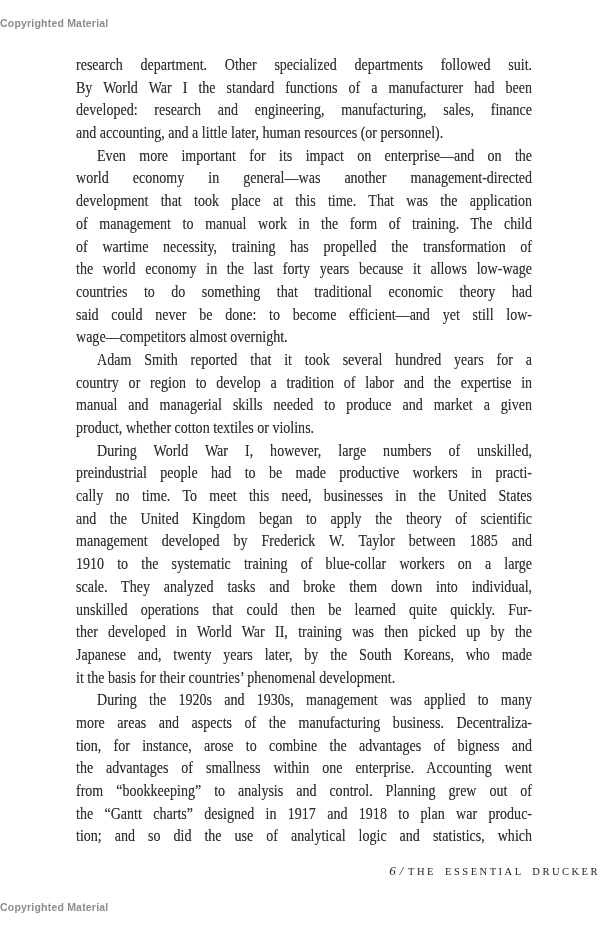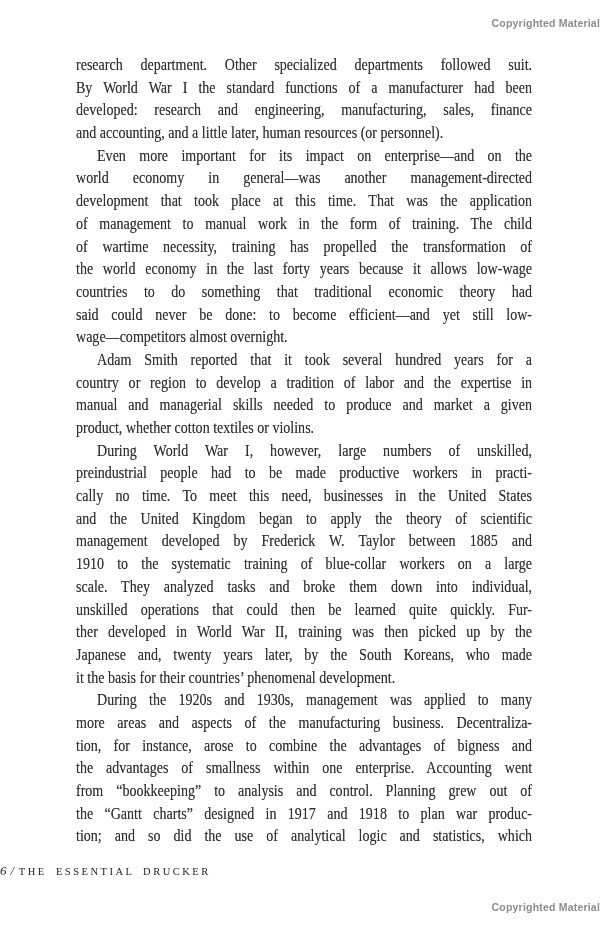--- a/index.html
+++ b/index.html
@@ -6,21 +6,21 @@
   html, body { margin: 0; padding: 0; }
   body {
     width: 600px; height: 935px;
     background: var(--page-background, #ffffff);
     position: relative;
     overflow: hidden;
     font-family: "Liberation Serif", serif;
   }
   .notice {
     position: absolute; left: 0; width: 600px;
-    text-align: right;
+    text-align: left;
     font-family: "Liberation Sans", sans-serif;
     font-weight: bold;
     font-size: 10.5px;
     line-height: 13px;
     letter-spacing: 0.2px;
     color: var(--notice-text, #8c8c8c);
   }
   .notice.top { top: 17px; }
   .notice.bottom { top: 901px; }
 
@@ -49,21 +49,21 @@
   .line.just::after {
     content: "";
     display: inline-block;
     width: 100%;
     height: 0;
   }
   .line.indent { padding-left: 24px; }
 
   .footer {
     position: absolute; left: 0; top: 862px; width: 600px;
-    text-align: left;
+    text-align: right;
     color: var(--footer-text, #242424);
     line-height: 15px;
   }
   .footer .pagenum {
     font-style: italic;
     font-size: 13px;
     letter-spacing: 1px;
   }
   .footer .sep {
     font-style: italic;

